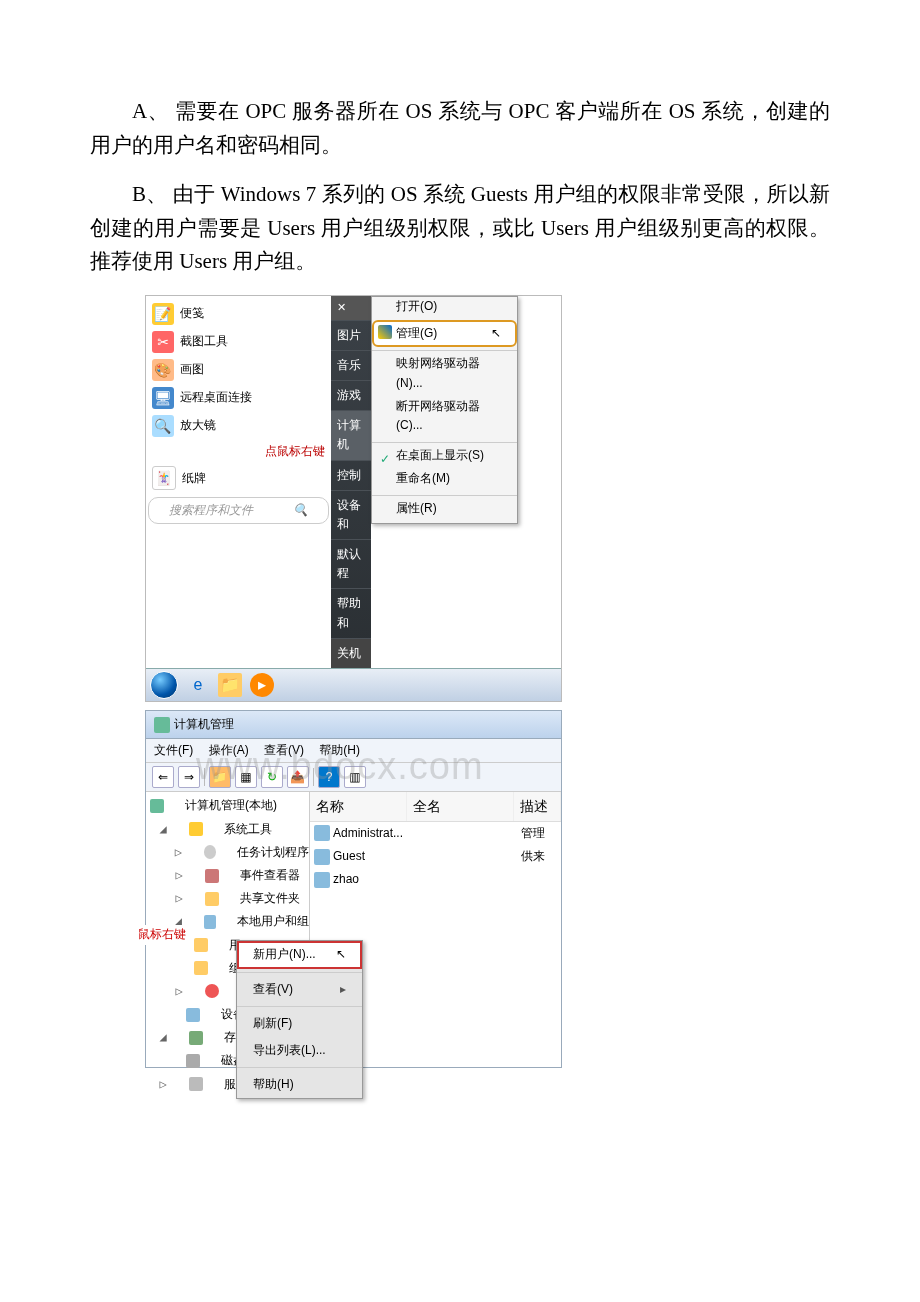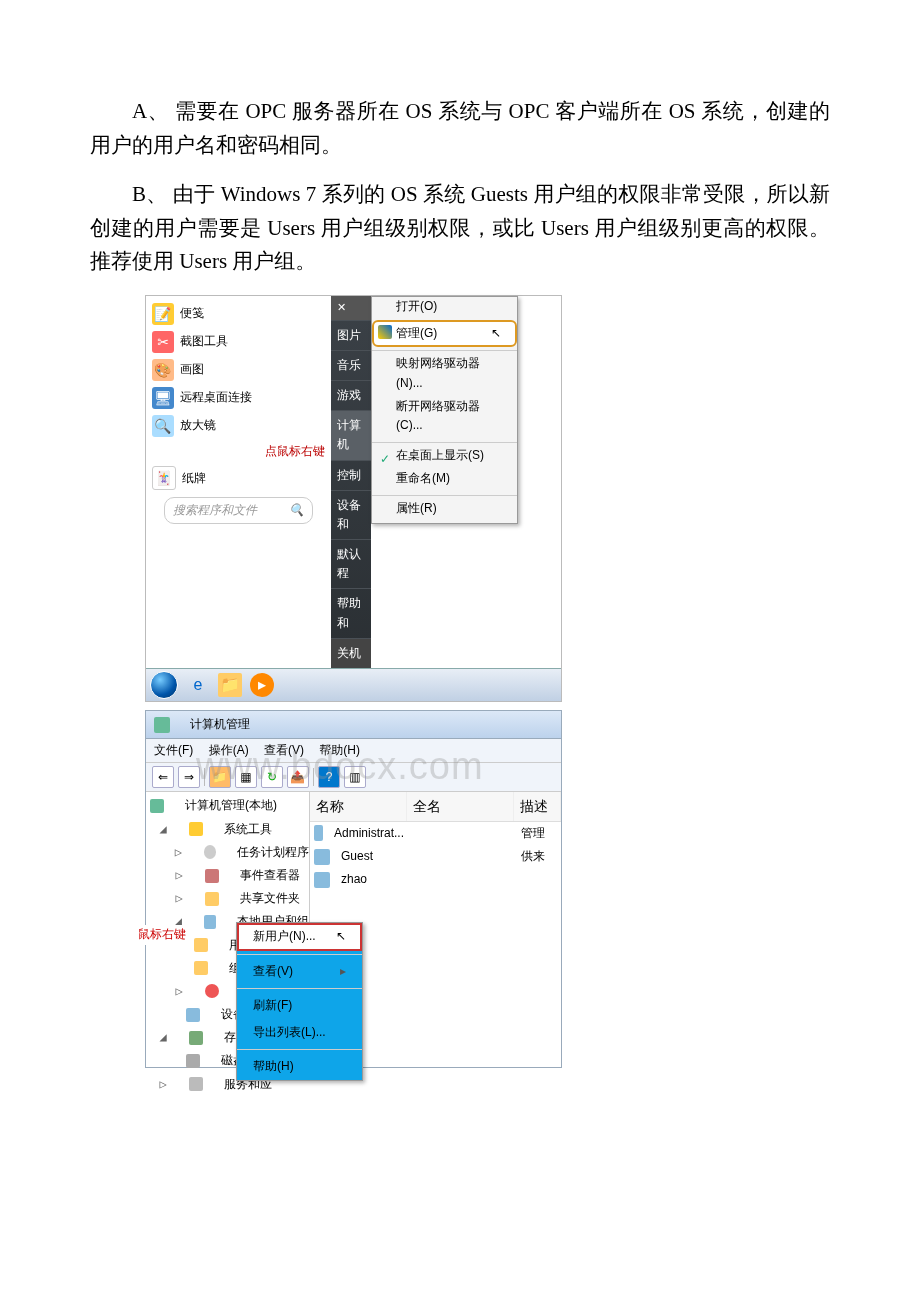--- a/index.html
+++ b/index.html
@@ -7,53 +7,53 @@
 p{margin:0 0 16px 0;text-align:justify}
 p.ind{text-indent:2em}
 .figwrap{margin-top:10px;margin-left:55px}
 .fig1{border:1px solid #bbb;width:415px;background:#fff;font-size:12px;font-family:"Microsoft YaHei",sans-serif}
 .startleft{float:left;width:185px;background:#fff;padding:4px 0 4px 0}
 .si{display:flex;align-items:center;padding:3px 6px}
 .si .ic{width:22px;height:22px;margin-right:6px;border-radius:3px;display:flex;align-items:center;justify-content:center;font-size:14px}
 .rtlbl{color:#b00;font-size:12px;padding:2px 6px;text-align:right}
 .allp{border-top:1px solid #ddd;padding:6px 10px}
 .allp::before{content:"▸";margin-right:8px;color:#666}
-.sbox{margin:4px 18px;border:1px solid #ccc;border-radius:10px;padding:3px 8px;display:flex;align-items:center;justify-content:space-between;color:#999;font-style:italic}
+.sbox{margin:4px 2px;border:1px solid #ccc;border-radius:10px;padding:3px 20px;display:flex;align-items:center;justify-content:space-between;color:#999;font-style:italic}
 .darkpanel{float:left;width:40px;background:linear-gradient(#3b4147,#2a2f33);color:#fff;font-size:12px}
 .dp{padding:5px 6px;border-top:1px solid #4a5056}
 .dp.sel{background:#5a6066}
 .closebtn{background:#555;padding:3px 6px;color:#fff;font-size:11px}
 .ctxmenu1{float:left;width:145px;border:1px solid #999;background:#f4f4f4;font-size:12px;box-shadow:2px 2px 4px rgba(0,0,0,.3)}
 .mi{padding:0 20px 4px 24px;position:relative}
 .mi.hl{border:2px solid #d92;border-radius:6px;padding:2px 18px 2px 22px;background:#fff}
 .mi.hl .shield{position:absolute;left:4px;top:3px;width:14px;height:14px;background:linear-gradient(45deg,#ffcc00,#0066cc);border-radius:2px}
 .mi .chk{position:absolute;left:8px;top:4px;color:#2a7}
 .msep{border-top:1px solid #ccc;margin:3px 0}
 .clear{clear:both}
 .taskbar{height:32px;background:linear-gradient(#e8eef6,#c0d0e4);border-top:1px solid #8aa;display:flex;align-items:center;padding:0 4px;gap:8px}
 .orb{width:26px;height:26px;border-radius:50%;background:radial-gradient(circle at 35% 30%,#7cf,#05a 60%,#036);border:1px solid #fff}
 .tb-ic{width:24px;height:24px;display:flex;align-items:center;justify-content:center;font-size:16px}
 .fig2{width:415px;border:1px solid #9ab;margin-top:8px;font-size:12px;font-family:"Microsoft YaHei",sans-serif;position:relative}
-.titlebar{background:linear-gradient(#dce8f7,#bcd2ec);padding:4px 8px;border-bottom:1px solid #9ab;display:flex;align-items:center;gap:20px}
+.titlebar{background:linear-gradient(#dce8f7,#bcd2ec);padding:4px 8px;border-bottom:1px solid #9ab;display:flex;align-items:center;gap:4px}
 .menubar{background:#f0f4fa;padding:2px 8px;border-bottom:1px solid #ccc}
 .menubar span{margin-right:12px}
 .toolbar{background:#f0f4fa;padding:3px 6px;border-bottom:1px solid #ccc;display:flex;align-items:center;gap:4px}
 .tbtn{width:20px;height:20px;border:1px solid #aac;border-radius:2px;display:flex;align-items:center;justify-content:center;font-size:12px;background:#fff}
 .mmcbody{display:flex;height:275px}
 .treepane{width:163px;border-right:1px solid #ccc;background:#fff;padding:2px 0;position:relative}
 .listpane{flex:1;background:#fff}
 .lvh{display:flex;border-bottom:1px solid #ddd;background:#f7f7f7;font-size:14px}
 .lvh div{padding:3px 0 3px 6px;border-right:1px solid #eee}
 .lvr{display:flex;font-size:12px;padding:2px 0}
-.lvr .c0{display:flex;align-items:center;gap:11px;padding-left:4px}
+.lvr .c0{display:flex;align-items:center;gap:3px;padding-left:4px}
 .lic{width:16px;height:16px;border-radius:2px}
 .tn{padding:2px 0 2px 4px;display:flex;align-items:center;gap:21px;white-space:nowrap}
 .tn .tw{display:inline-block;width:10px;text-align:center;color:#666;font-family:monospace}
 .tn .ti{width:14px;height:14px;border-radius:2px}
-.ctxmenu2{position:absolute;left:90px;top:130px;width:125px;border:1px solid #999;background:#0ea5e9;box-shadow:2px 2px 4px rgba(0,0,0,.3);font-size:12px}
+.ctxmenu2{position:absolute;left:90px;top:148px;width:125px;border:1px solid #999;background:#e5e5e5;box-shadow:2px 2px 4px rgba(0,0,0,.3);font-size:12px}
 .mi2{padding:4px 16px}
 .mi2.hl2{border:2px solid #c33;padding:2px 14px;background:#fff}
 .mi2.arrow::after{content:"▸";float:right;color:#555}
 .redlbl{color:#c00;position:absolute;left:-8px;top:133px;font-size:12px;background:#fff;writing-mode:horizontal-tb}
 .watermark{position:absolute;left:50px;top:25px;font-size:38px;color:rgba(150,150,150,.35);font-family:Arial,sans-serif;pointer-events:none;letter-spacing:1px}
 </style>
 </head>
 <body>
 
 <div class="page">

